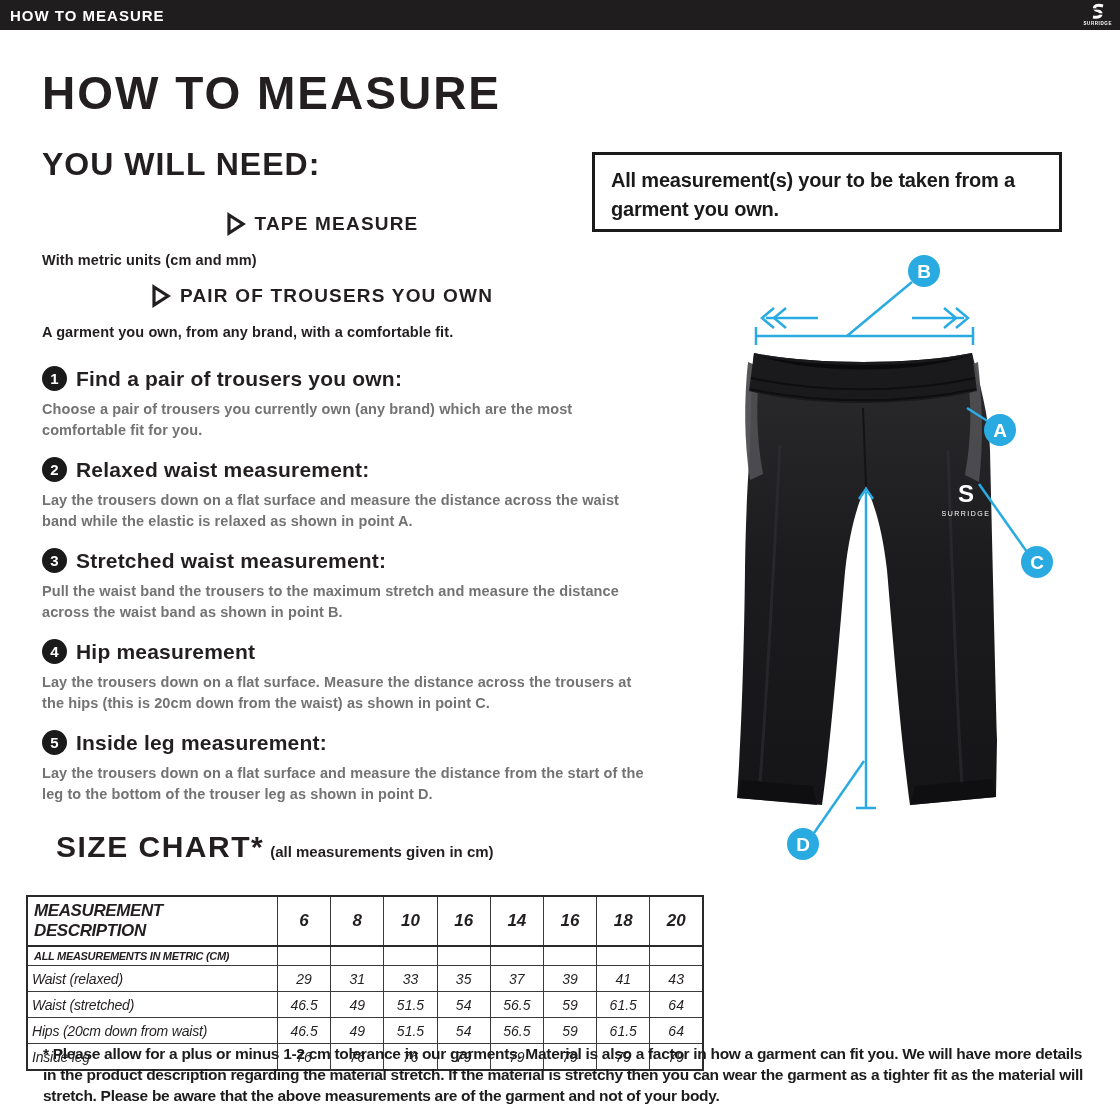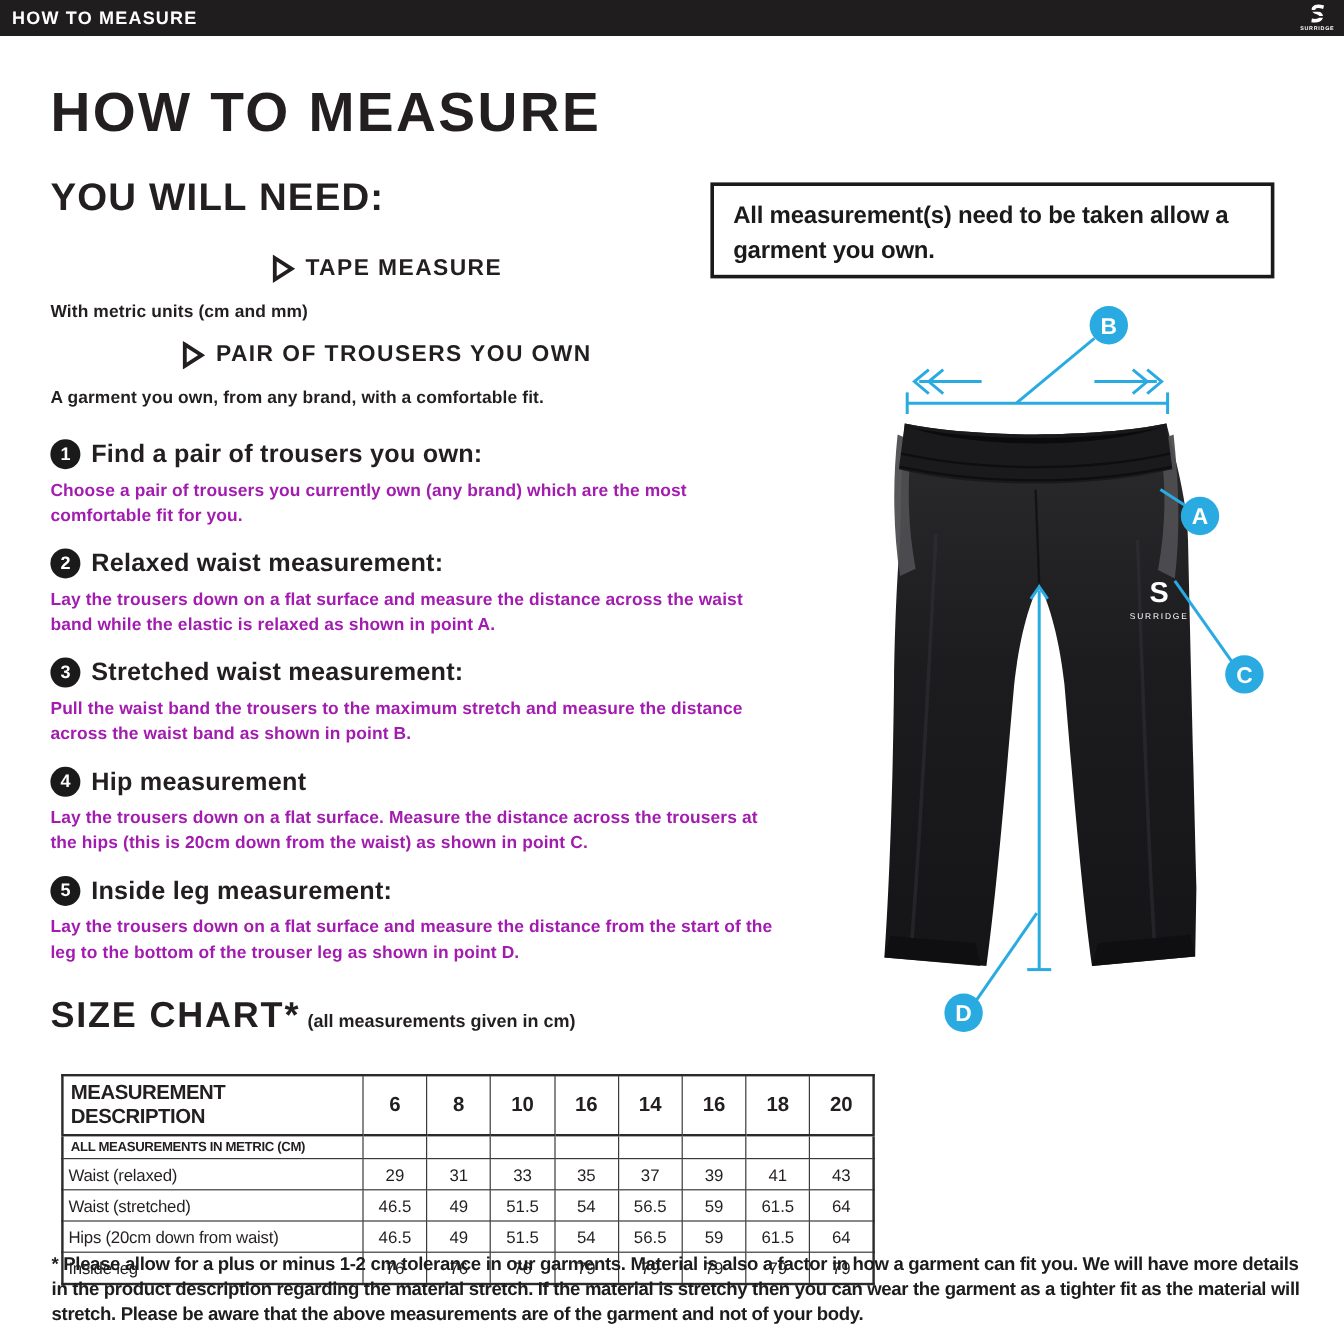--- a/index.html
+++ b/index.html
@@ -29,29 +29,29 @@
   .notice{position:absolute;left:592px;top:152px;width:470px;height:80px;box-sizing:border-box;
           border:3px solid #1a1a1a;padding:11px 16px;font-size:20px;line-height:29px;
           font-weight:bold;color:#1a1a1a;letter-spacing:-0.2px;}
 
   
   .step{position:absolute;left:42px;width:612px;}
   .step-head{display:flex;align-items:center;gap:9px;}
   .badge{width:25px;height:25px;border-radius:50%;background:#1a1a1a;color:#fff;flex:0 0 25px;
          display:flex;align-items:center;justify-content:center;font-size:15px;font-weight:bold;}
   .step-title{font-size:21px;font-weight:bold;letter-spacing:.2px;}
-  .step-body{margin:8px 0 0 0;font-size:14.5px;font-weight:bold;line-height:21px;color:#a21caf;letter-spacing:.1px;}
+  .step-body{margin:8px 0 0 0;font-size:14.5px;font-weight:bold;line-height:21px;color:#737373;letter-spacing:.1px;}
   #step-0{top:366px;} #step-1{top:457px;} #step-2{top:548px;} #step-3{top:639px;} #step-4{top:730px;}
 
   
-  .sc-heading{position:absolute;left:42px;top:830px;}
+  .sc-heading{position:absolute;left:56px;top:830px;}
   .sc-title{font-size:30px;font-weight:bold;letter-spacing:1.5px;}
   .sc-sub{font-size:15px;font-weight:bold;margin-left:6px;}
-  table.size{position:absolute;left:51px;top:895px;border-collapse:collapse;table-layout:fixed;
-             width:678px;background:#fff;}
+  table.size{position:absolute;left:26px;top:895px;border-collapse:collapse;table-layout:fixed;
+             width:678px;background:#fff;font-style:italic;}
   table.size,table.size td,table.size th{border:1px solid #3a3a3a;}
   table.size{border:2px solid #2a2a2a;}
   table.size th{border-bottom:2px solid #2a2a2a;}
   th.desc-col{width:237px;text-align:left;padding:4px 6px;font-size:17px;letter-spacing:-0.4px;}
   th.size-col{font-size:17px;padding:4px 0;}
   td.metric{font-size:11px;font-weight:bold;text-align:left;padding:3px 6px;letter-spacing:-0.3px;
             border-bottom:2px solid #2a2a2a;}
   td.metric-empty{border-bottom:2px solid #2a2a2a;}
   td.rowlabel{font-size:14px;text-align:left;padding:3px 4px;letter-spacing:-0.2px;height:19px;}
   td.val{font-size:14px;text-align:center;height:19px;}
@@ -98,21 +98,21 @@
   <div class="need-item" id="need-1">
     <div class="row">
       <svg width="20" height="24" viewBox="0 0 20 24">
         <path d="M3,3 L17,12 L3,21 Z" fill="none" stroke="#231f20" stroke-width="3.2" stroke-linejoin="miter"></path>
       </svg>
       <span class="need-label">PAIR OF TROUSERS YOU OWN</span>
     </div>
     <div class="need-desc">A garment you own, from any brand, with a comfortable fit.</div>
   </div>
 
-  <div class="notice">All measurement(s) need to be taken allow a garment you own.</div>
+  <div class="notice">All measurement(s) your to be taken from a garment you own.</div>
 
   <div class="step" id="step-0">
     <div class="step-head">
       <span class="badge">1</span>
       <span class="step-title">Find a pair of trousers you own:</span>
     </div>
     <p class="step-body">Choose a pair of trousers you currently own (any brand) which are the most comfortable fit for you.</p>
   </div>
   <div class="step" id="step-1">
     <div class="step-head">

